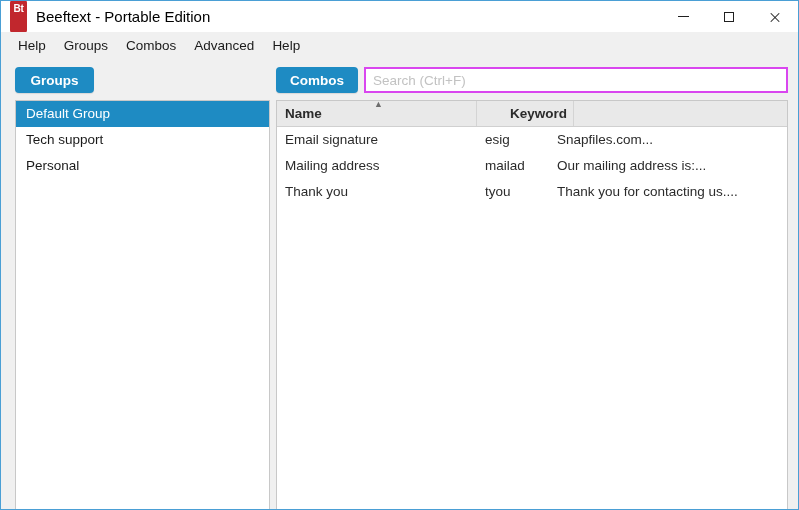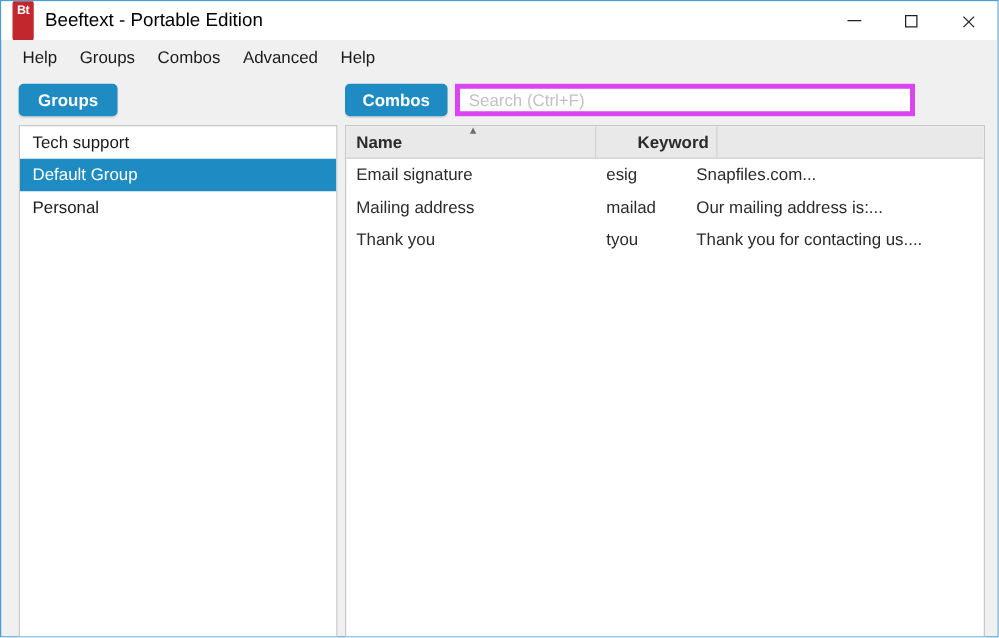--- a/index.html
+++ b/index.html
@@ -142,24 +142,24 @@
   }
   #combos-tab {
     left: 274px; top: 9px;
     width: 82px;
   }
 
   
   #search-input {
     position: absolute;
     left: 362px; top: 9px;
-    width: 368px;
-    height: 26px;
-    box-sizing: border-box;
-    border: 4px solid #d946ef;
+    width: 424px;
+    height: 26px;
+    box-sizing: border-box;
+    border: 2px solid #d946ef;
     background: #ffffff;
     font-family: "Liberation Sans", sans-serif;
     font-size: 13.5px;
     color: #333333;
     padding: 0 7px;
     outline: none;
   }
   #search-input::placeholder { color: #c2c2c2; }
 
   
@@ -283,22 +283,22 @@
 
   <div id="content">
 
     <div class="panel-tab" id="groups-tab">Groups</div>
 
     <div class="panel-tab" id="combos-tab">Combos</div>
 
     <input id="search-input" type="text" placeholder="Search (Ctrl+F)" style="">
 
     <div id="groups-list">
+      <div class="group-row selected">Default Group</div>
       <div class="group-row">Tech support</div>
-      <div class="group-row selected">Default Group</div>
       <div class="group-row">Personal</div>
     </div>
 
     <div id="combos-panel">
 
       <div id="table-head">
         <div class="th col-name">Name</div>
         <div class="th col-keyword">Keyword</div>
         <div id="sort-indicator">▲</div>
       </div>

